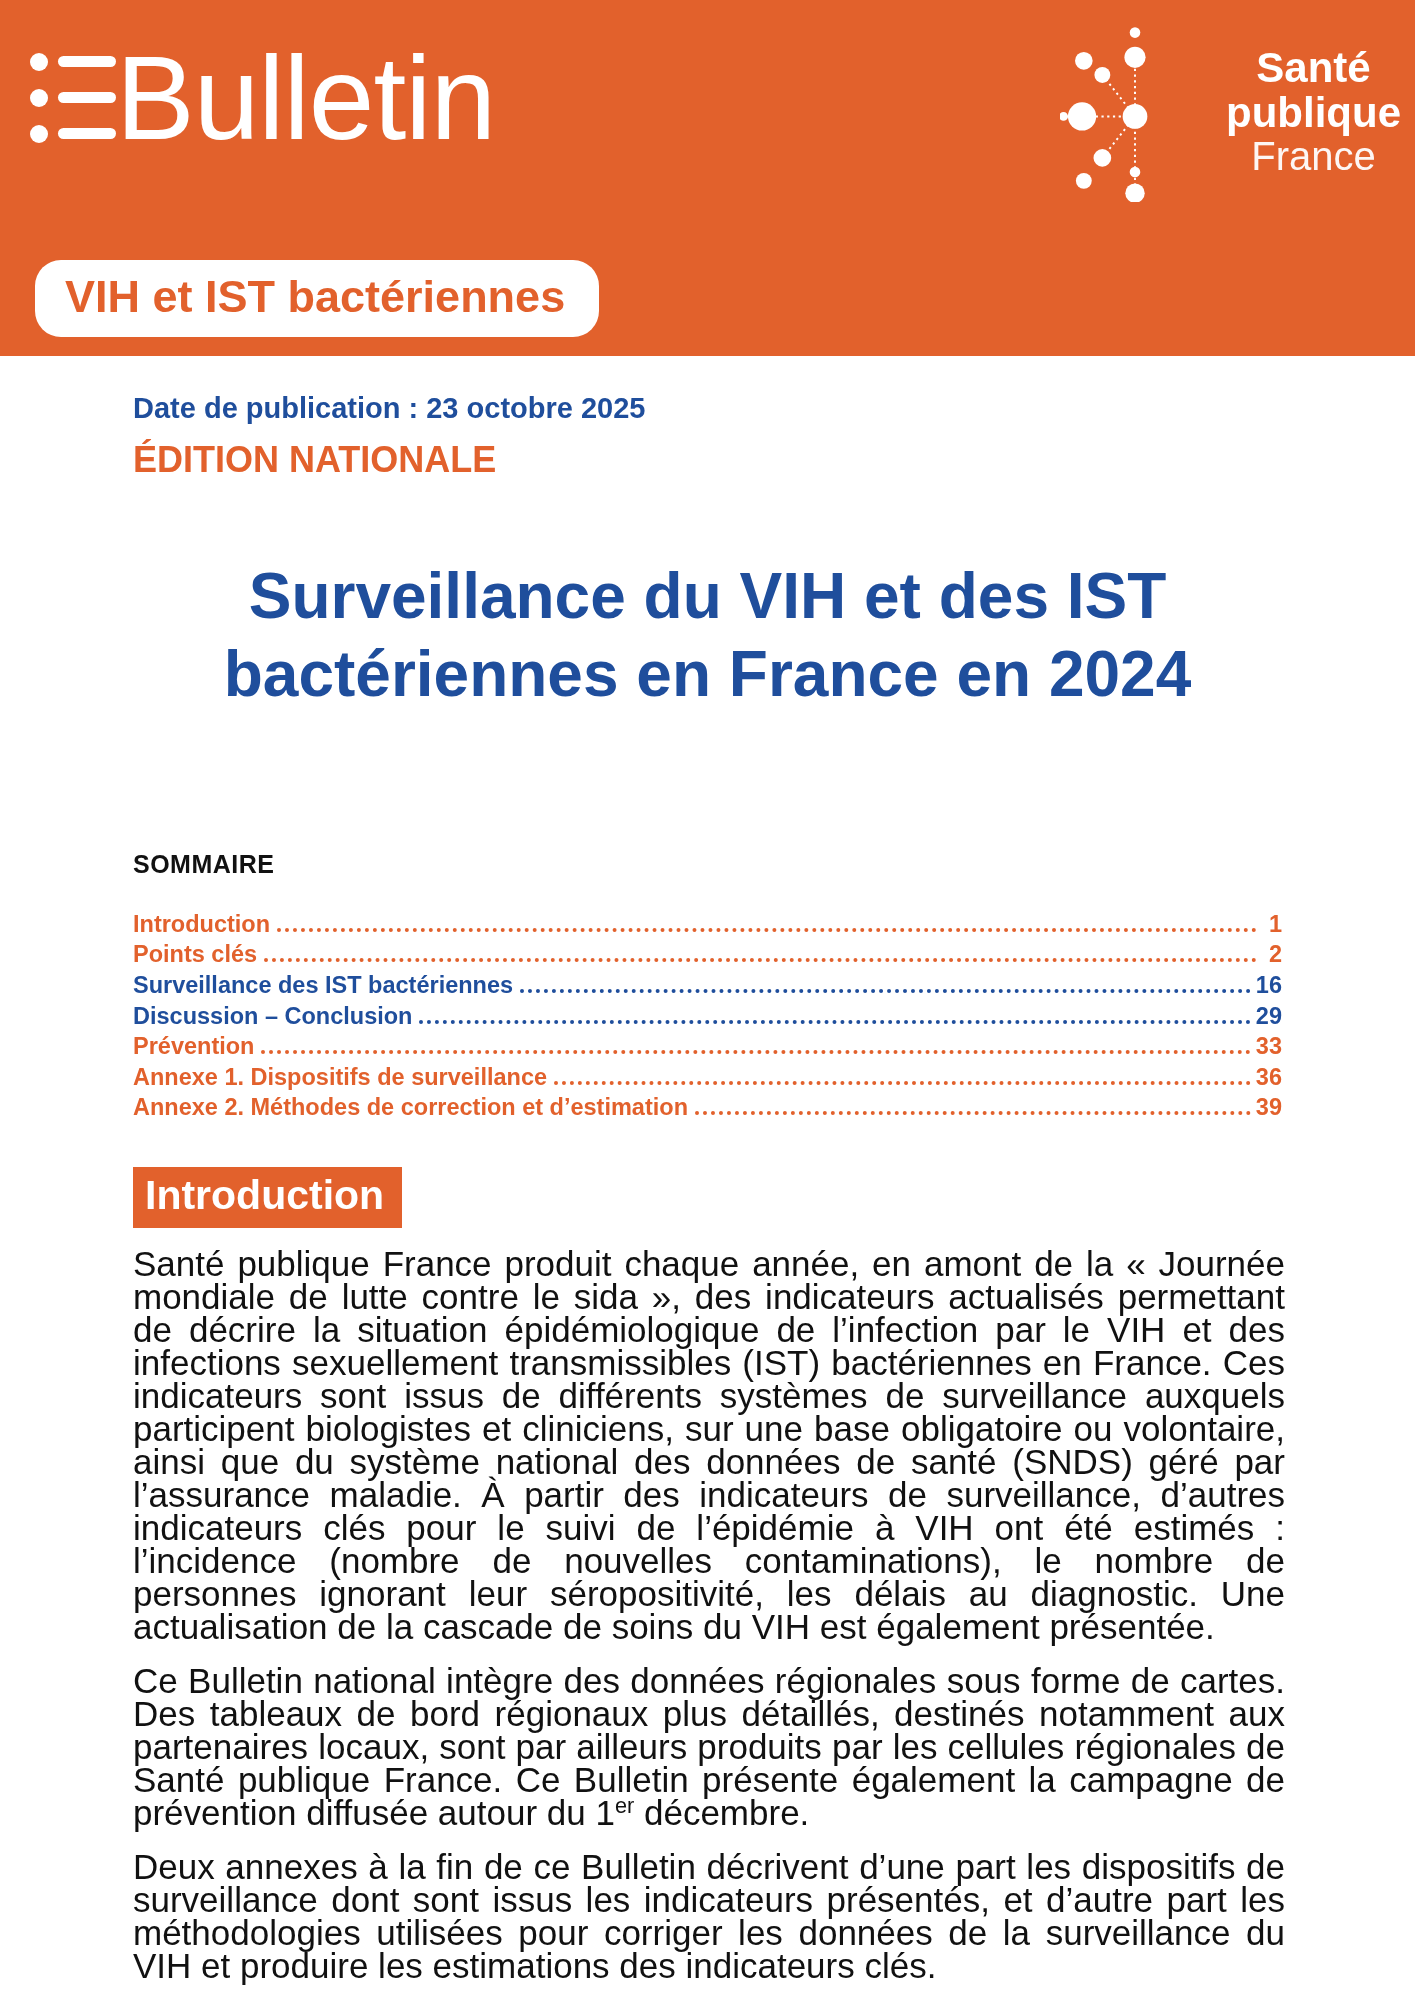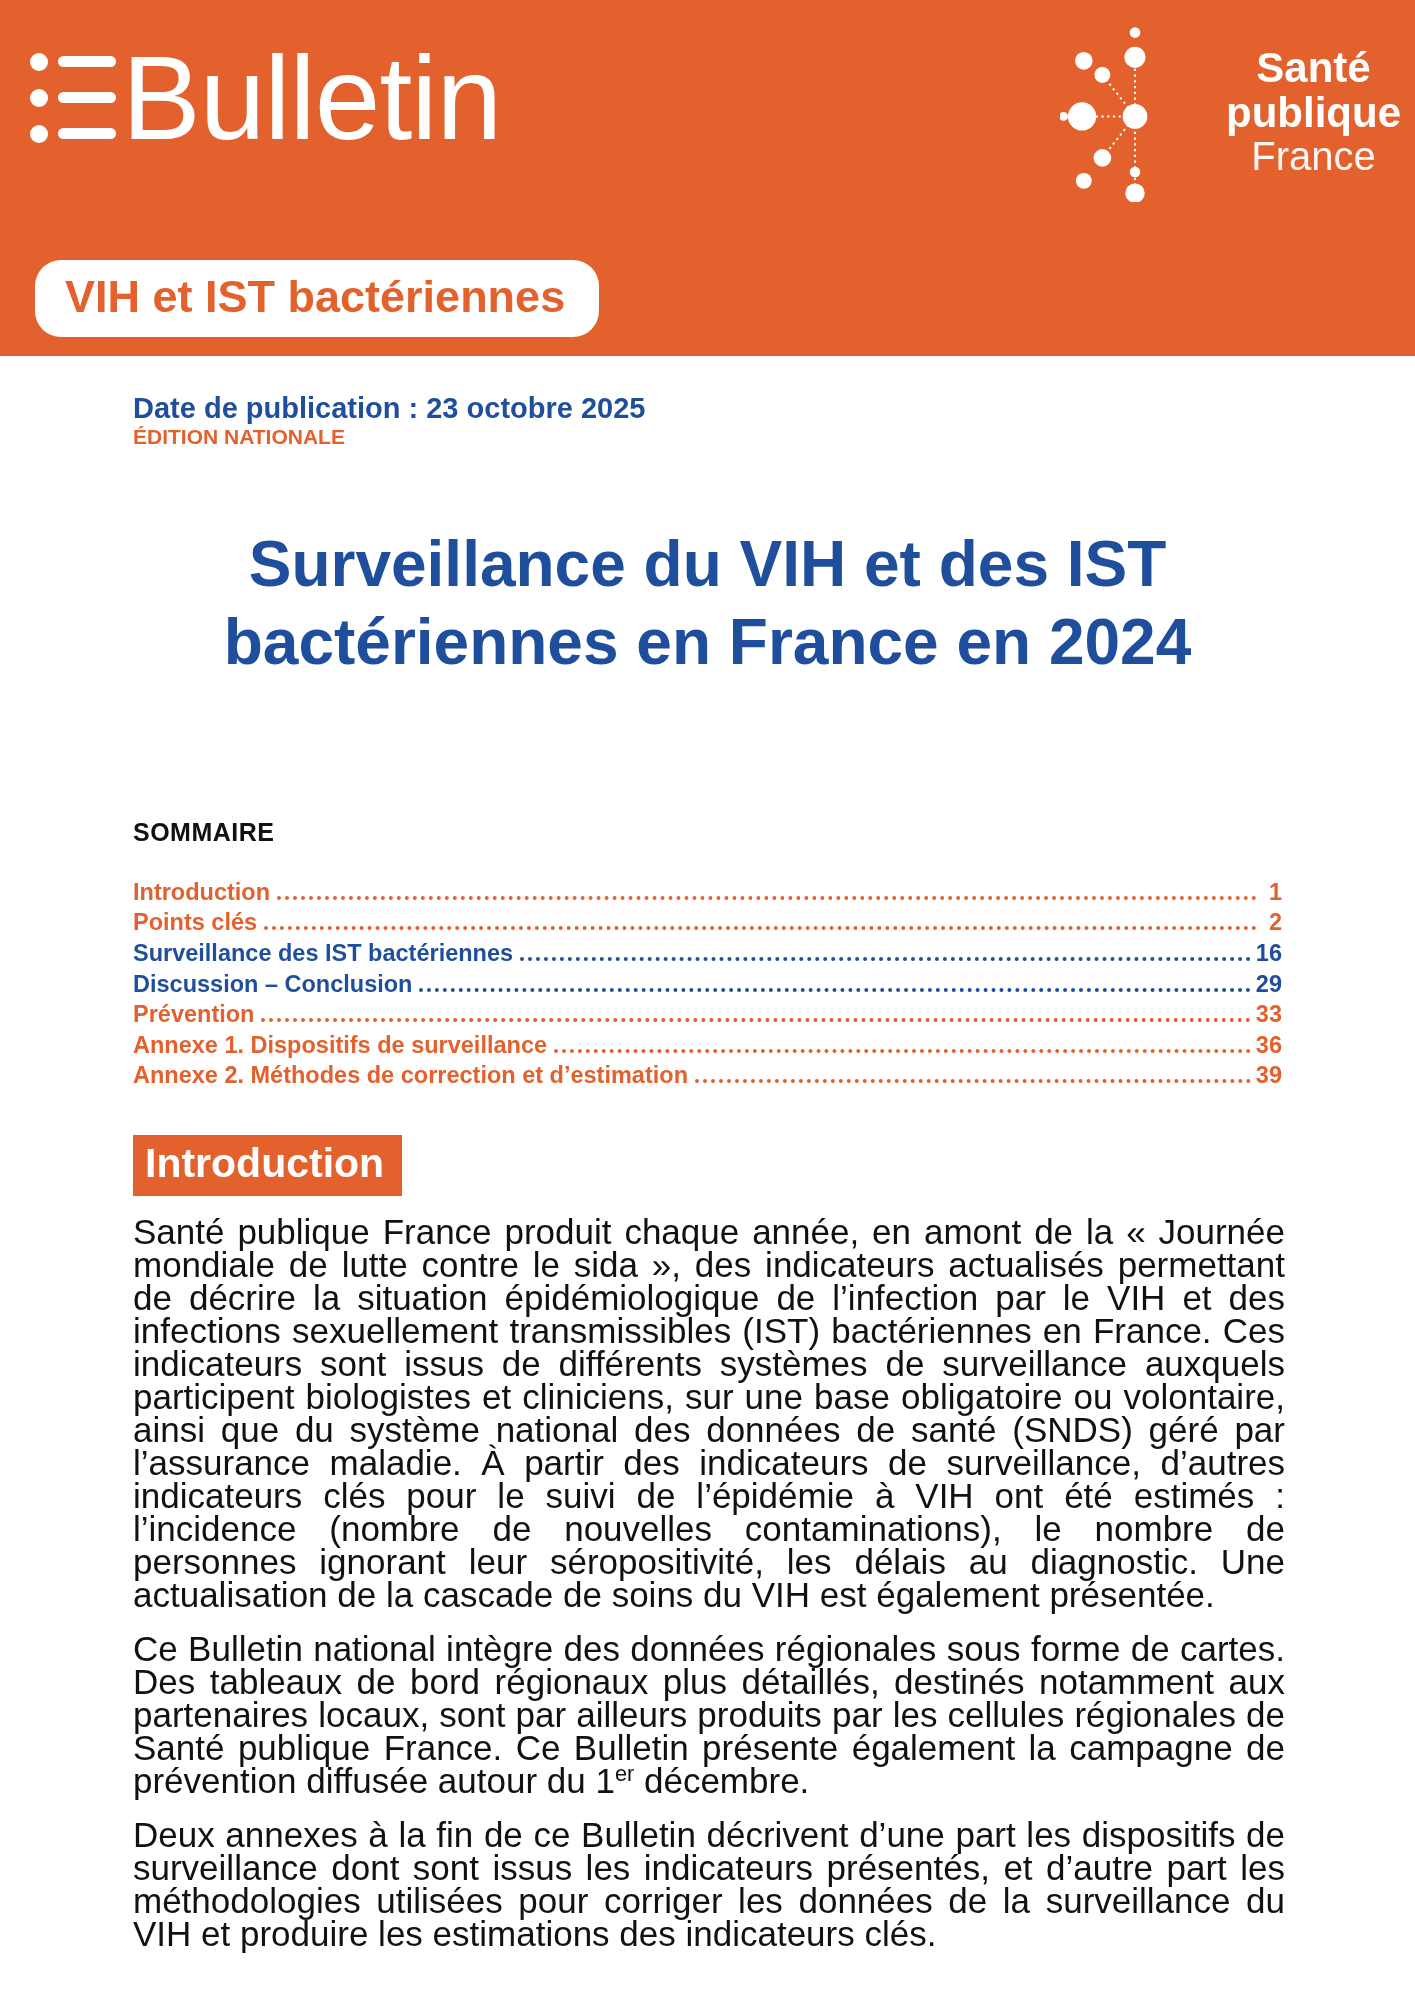--- a/index.html
+++ b/index.html
@@ -27,21 +27,21 @@
     display: flex;
     align-items: center;
   }
   .bulletin-logo svg { display: block; }
   .wordmark {
     color: #ffffff;
     font-size: 118px;
     font-weight: 400;
     letter-spacing: -1px;
     line-height: 1;
-    margin-left: 6px;
+    margin-left: 0;
   }
   .spf-logo {
     position: absolute;
     right: 14px;
     top: 22px;
     display: flex;
     align-items: center;
   }
   .spf-logo svg { display: block; }
   .spf-text {
@@ -76,23 +76,23 @@
   }
 
   
   .meta { margin: 36px 0 0 133px; }
   .pub-date {
     color: #1F4E9C;
     font-size: 29px;
     font-weight: bold;
   }
   .edition {
-    margin-top: 0;
+    margin-top: 14px;
     color: #E2612C;
-    font-size: 21px;
+    font-size: 36px;
     font-weight: bold;
   }
 
   
   .doc-title {
     margin-top: 76px;
     text-align: center;
     color: #1F4E9C;
     font-size: 64px;
     font-weight: bold;

